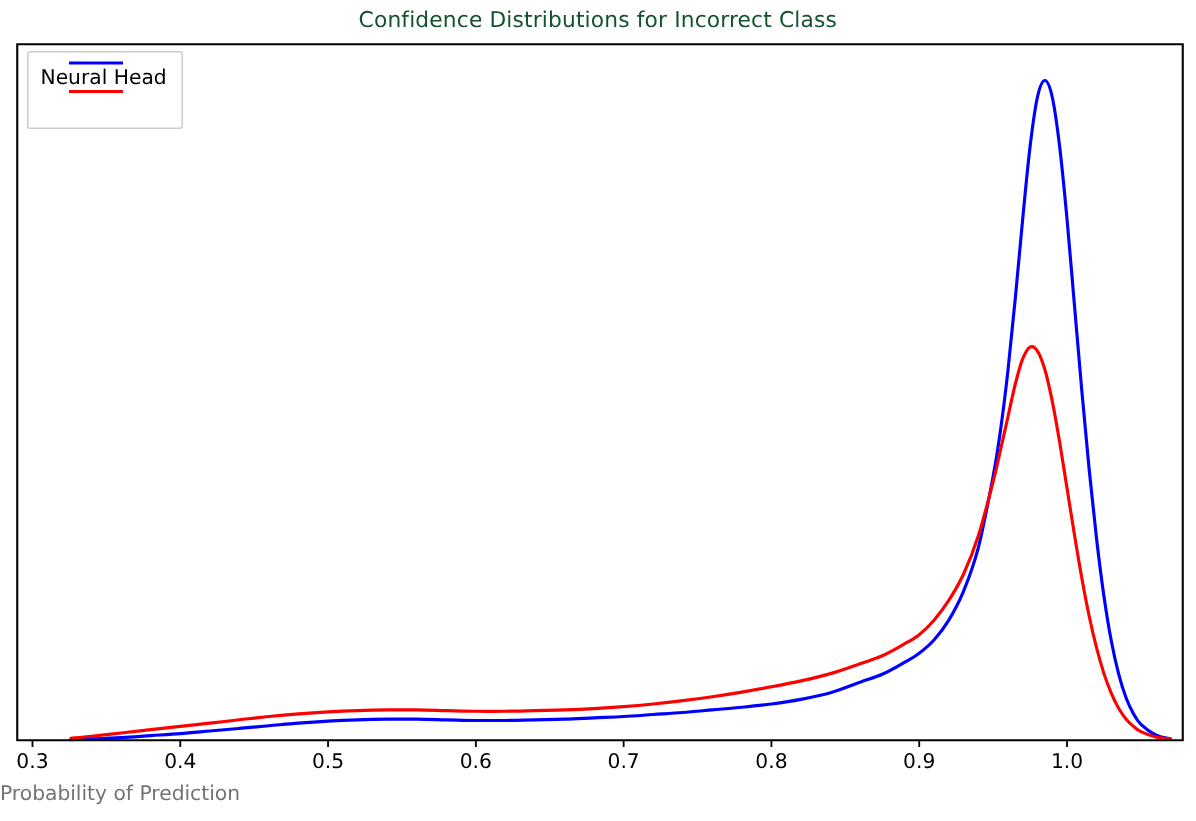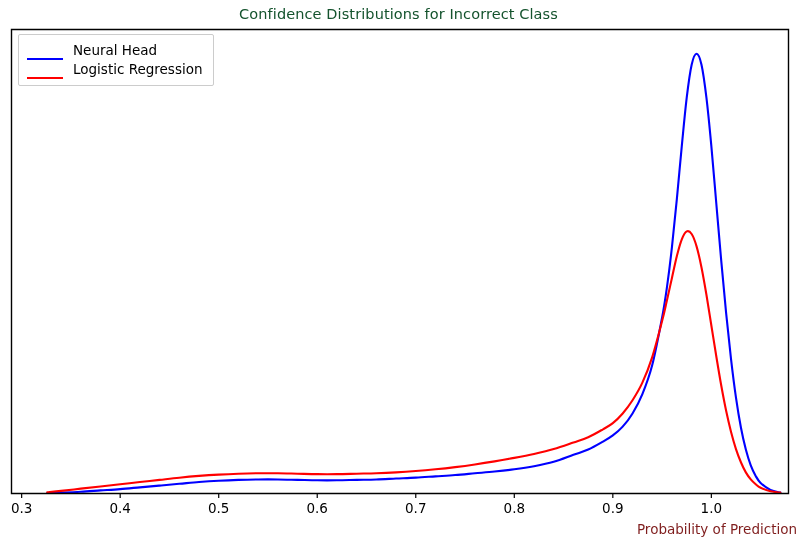--- a/index.html
+++ b/index.html
@@ -58,39 +58,40 @@
     fill: none;
     stroke-width: 2.1;
     stroke-linecap: round;
     stroke-linejoin: round;
   }
   #x-axis-label {
     position: absolute;
     left: 0;
     top: 521px;
     width: 797px;
-    text-align: right;
+    text-align: left;
     font-size: 13.5px;
-    color: #7f1d1d;
+    color: #737373;
     white-space: nowrap;
   }
   #legend {
     position: absolute;
     left: 18px;
     top: 34px;
     border: 1px solid #cccccc;
     background: #ffffff;
     border-radius: 2px;
     padding: 6px 10px 6px 8px;
     box-sizing: border-box;
   }
   .legend-row {
     display: flex;
-    align-items: flex-end;
+    align-items: center;
     height: 19px;
+    flex-direction: column;
   }
   .legend-swatch {
     width: 36px;
     height: 0;
     border-top-width: 2.6px;
     border-top-style: solid;
     margin-right: 10px;
     flex: 0 0 auto;
   }
   .legend-label {
@@ -135,17 +136,16 @@
 
   <div id="x-axis-label">Probability of Prediction</div>
 
   <div id="legend">
     <div class="legend-row">
       <span class="legend-swatch" style="border-top-color:#0000FF"></span>
       <span class="legend-label">Neural Head</span>
     </div>
     <div class="legend-row">
       <span class="legend-swatch" style="border-top-color:#FF0000"></span>
-      <span class="legend-label">Logistic Regression</span>
     </div>
   </div>
 
 </div>
 
 </body></html>

